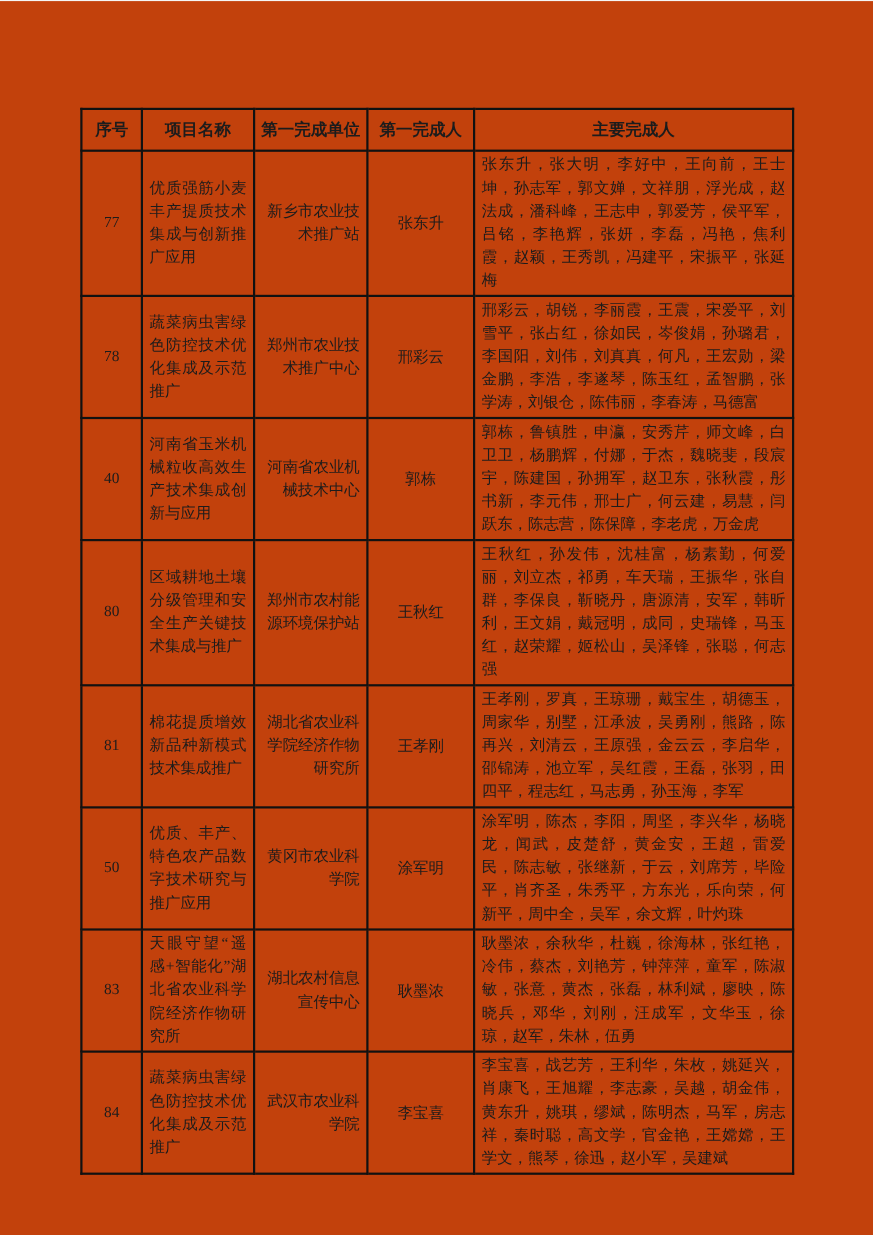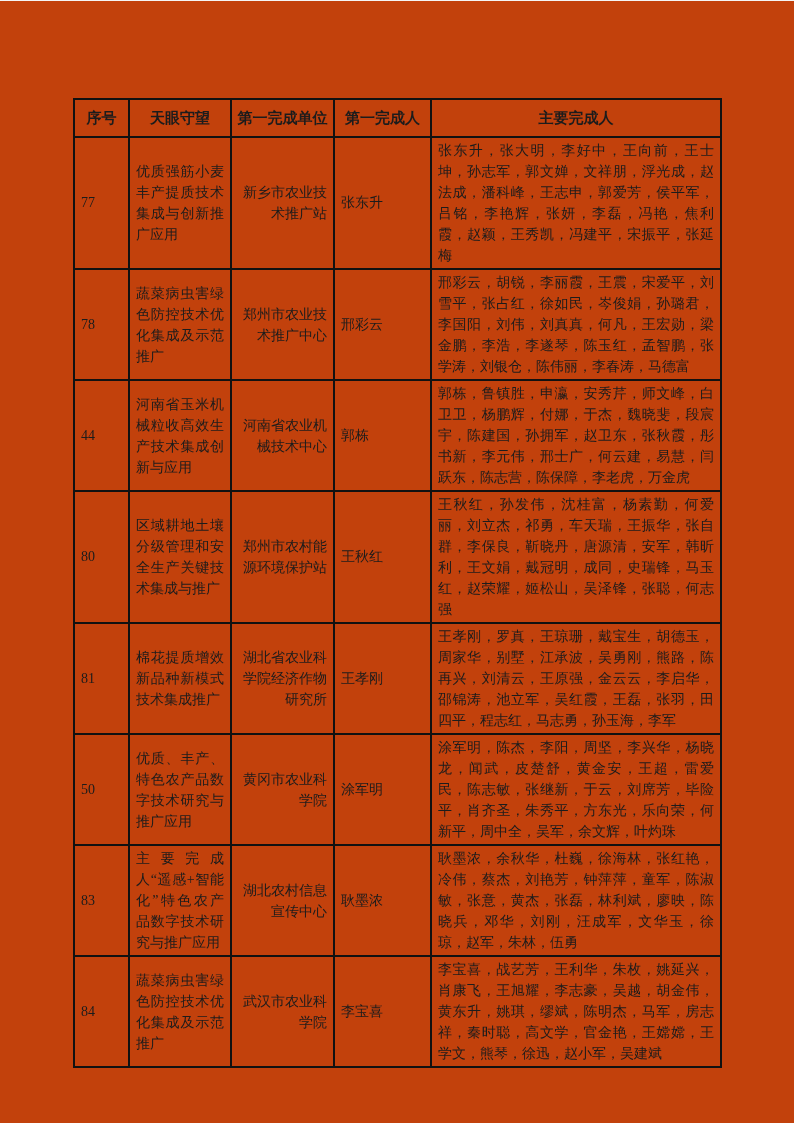--- a/index.html
+++ b/index.html
@@ -36,21 +36,21 @@
     word-break:break-all;
   }
   table.award th{
     font-weight:bold;
     font-size:15px;
     text-align:center;
     height:32px;
     padding:2px 2px;
   }
   td.no, td.first{
-    text-align:left;
+    text-align:center;
   }
   td.project{
     text-align:justify;
     line-height:21px;
     padding:6px 7px;
   }
   td.unit{
     text-align:right;
     line-height:21px;
     padding:6px 7px;
@@ -70,21 +70,21 @@
     <colgroup>
       <col class="c-no">
         <col class="c-project">
         <col class="c-unit">
         <col class="c-first">
         <col class="c-main">
     </colgroup>
     <thead>
       <tr>
         <th>序号</th>
-        <th>天眼守望</th>
+        <th>项目名称</th>
         <th>第一完成单位</th>
         <th>第一完成人</th>
         <th>主要完成人</th>
       </tr>
     </thead>
     <tbody>
       <tr class="r">
         <td class="no">77</td>
         <td class="project">优质强筋小麦丰产提质技术集成与创新推广应用</td>
         <td class="unit">新乡市农业技术推广站</td>
@@ -92,21 +92,21 @@
         <td class="main">张东升，张大明，李好中，王向前，王士坤，孙志军，郭文婵，文祥朋，浮光成，赵法成，潘科峰，王志申，郭爱芳，侯平军，吕铭，李艳辉，张妍，李磊，冯艳，焦利霞，赵颖，王秀凯，冯建平，宋振平，张延梅</td>
       </tr>
       <tr class="r">
         <td class="no">78</td>
         <td class="project">蔬菜病虫害绿色防控技术优化集成及示范推广</td>
         <td class="unit">郑州市农业技术推广中心</td>
         <td class="first">邢彩云</td>
         <td class="main">邢彩云，胡锐，李丽霞，王震，宋爱平，刘雪平，张占红，徐如民，岑俊娟，孙璐君，李国阳，刘伟，刘真真，何凡，王宏勋，梁金鹏，李浩，李遂琴，陈玉红，孟智鹏，张学涛，刘银仓，陈伟丽，李春涛，马德富</td>
       </tr>
       <tr class="r">
-        <td class="no">44</td>
+        <td class="no">40</td>
         <td class="project">河南省玉米机械粒收高效生产技术集成创新与应用</td>
         <td class="unit">河南省农业机械技术中心</td>
         <td class="first">郭栋</td>
         <td class="main">郭栋，鲁镇胜，申瀛，安秀芹，师文峰，白卫卫，杨鹏辉，付娜，于杰，魏晓斐，段宸宇，陈建国，孙拥军，赵卫东，张秋霞，彤书新，李元伟，邢士广，何云建，易慧，闫跃东，陈志营，陈保障，李老虎，万金虎</td>
       </tr>
       <tr class="r">
         <td class="no">80</td>
         <td class="project">区域耕地土壤分级管理和安全生产关键技术集成与推广</td>
         <td class="unit">郑州市农村能源环境保护站</td>
         <td class="first">王秋红</td>
@@ -121,21 +121,21 @@
       </tr>
       <tr class="r">
         <td class="no">50</td>
         <td class="project">优质、丰产、特色农产品数字技术研究与推广应用</td>
         <td class="unit">黄冈市农业科学院</td>
         <td class="first">涂军明</td>
         <td class="main">涂军明，陈杰，李阳，周坚，李兴华，杨晓龙，闻武，皮楚舒，黄金安，王超，雷爱民，陈志敏，张继新，于云，刘席芳，毕险平，肖齐圣，朱秀平，方东光，乐向荣，何新平，周中全，吴军，余文辉，叶灼珠</td>
       </tr>
       <tr class="r">
         <td class="no">83</td>
-        <td class="project">主要完成人“遥感+智能化”特色农产品数字技术研究与推广应用</td>
+        <td class="project">天眼守望“遥感+智能化”湖北省农业科学院经济作物研究所</td>
         <td class="unit">湖北农村信息宣传中心</td>
         <td class="first">耿墨浓</td>
         <td class="main">耿墨浓，余秋华，杜巍，徐海林，张红艳，冷伟，蔡杰，刘艳芳，钟萍萍，童军，陈淑敏，张意，黄杰，张磊，林利斌，廖映，陈晓兵，邓华，刘刚，汪成军，文华玉，徐琼，赵军，朱林，伍勇</td>
       </tr>
       <tr class="r">
         <td class="no">84</td>
         <td class="project">蔬菜病虫害绿色防控技术优化集成及示范推广</td>
         <td class="unit">武汉市农业科学院</td>
         <td class="first">李宝喜</td>
         <td class="main">李宝喜，战艺芳，王利华，朱枚，姚延兴，肖康飞，王旭耀，李志豪，吴越，胡金伟，黄东升，姚琪，缪斌，陈明杰，马军，房志祥，秦时聪，高文学，官金艳，王嫦嫦，王学文，熊琴，徐迅，赵小军，吴建斌</td>

